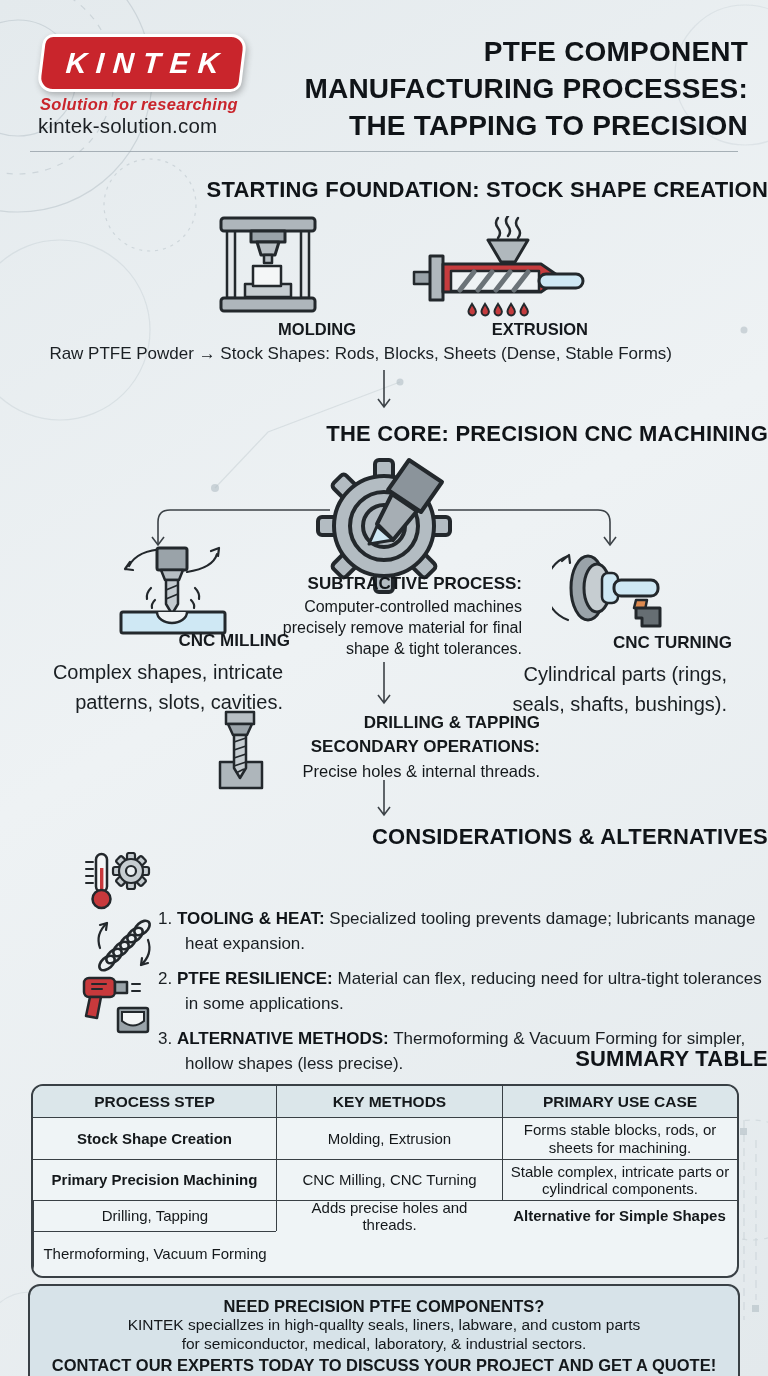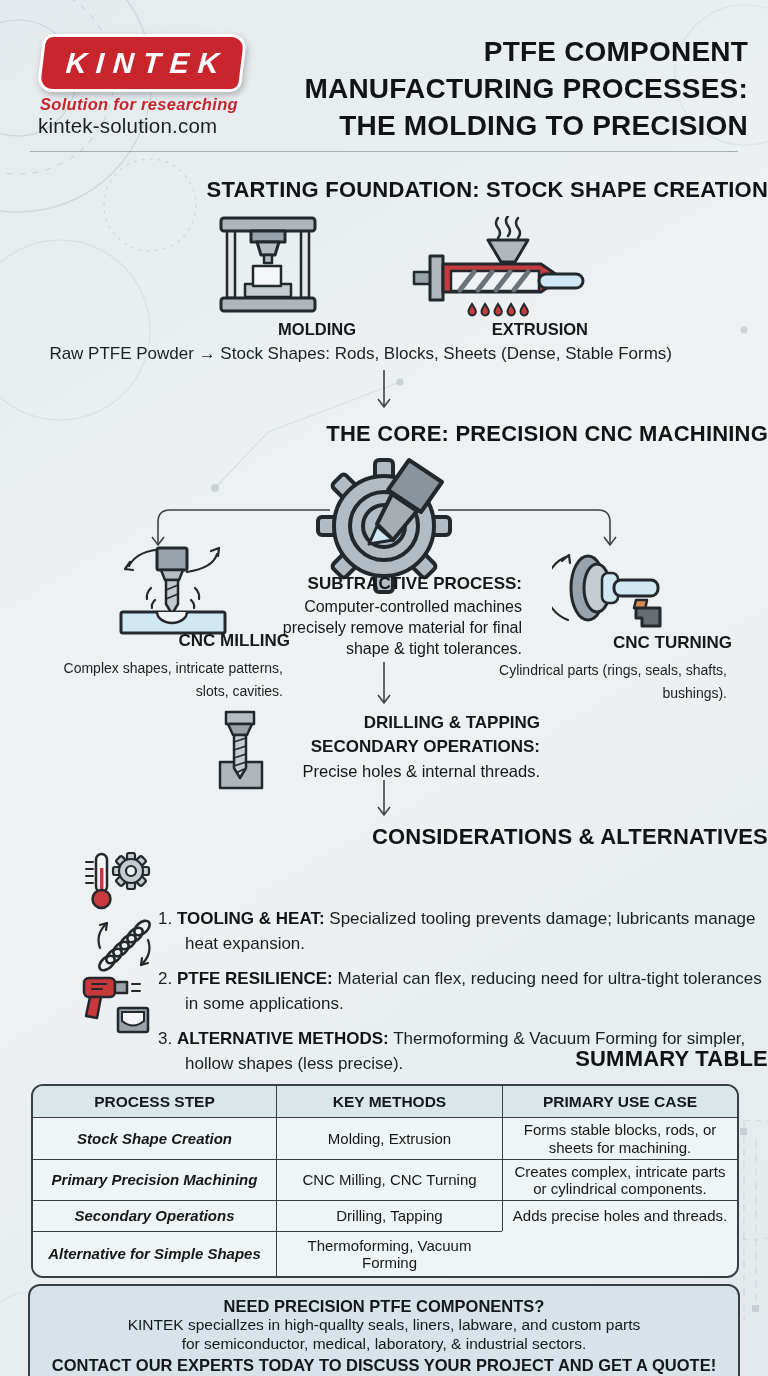--- a/index.html
+++ b/index.html
@@ -18,37 +18,37 @@
              letter-spacing:9px;padding-left:10px;transform:skewX(3deg);}
   .tagline{left:40px;top:95px;font-size:16.5px;font-weight:bold;font-style:italic;
            color:#c9252c;letter-spacing:.3px;z-index:2;}
   .website{left:38px;top:114px;font-size:20.5px;color:#1c2024;letter-spacing:.2px;z-index:2;}
   .main-title{left:278px;top:33px;width:470px;font-size:28px;font-weight:bold;
               line-height:37px;letter-spacing:.2px;color:#101418;z-index:2;}
   .divider{left:30px;top:151px;width:708px;height:1px;background:#9aa5ab;opacity:.85;}
   
   .h1{left:0;width:768px;font-size:22px;font-weight:bold;letter-spacing:.2px;color:#101418;z-index:2;}
   .lbl{font-size:16.5px;font-weight:bold;color:#15191d;z-index:2;}
-  .cap{font-size:14px;line-height:23px;color:#1a1f23;z-index:2;}
+  .cap{font-size:20px;line-height:30px;color:#1a1f23;z-index:2;}
   .body-line{font-size:17px;color:#1a1f23;z-index:2;}
   
   .item-text{left:158px;width:580px;font-size:17px;line-height:25px;color:#1a1f23;
              padding-left:27px;text-indent:-27px;z-index:2;margin-top:48px;}
   .item-text b{color:#101418;}
   
   .tbl-wrap{left:31px;top:1084px;width:704px;border:2px solid #394045;border-radius:12px;
             overflow:hidden;background:#eff4f6;z-index:2;}
   .tbl{display:grid;grid-template-columns:243px 226px 235px;
        grid-template-rows:31px 42px 41px 31px 45px;}
   .cell{display:flex;align-items:center;justify-content:center;text-align:center;
         font-size:15px;line-height:17.5px;padding:1px 6px;box-sizing:border-box;
         border-top:1.5px solid #394045;background:#eff4f6;}
   .cell.c2,.cell.c3{border-left:1.5px solid #394045;}
   .cell.hd{background:#dbe6ea;font-weight:bold;font-size:15.5px;border-top:none;}
-  .cell.step{font-weight:bold;font-style:italic;}
+  .cell.step{font-weight:bold;}
   
   .cta{left:28px;top:1284px;width:712px;height:112px;background:#d7e3e9;
        border:2px solid #394045;border-radius:12px;box-sizing:border-box;
        text-align:center;padding-top:11px;z-index:2;}
   .cta .b1{font-size:16.5px;font-weight:bold;line-height:19px;}
   .cta .r{font-size:15.5px;line-height:18.5px;}
   .cta .b2{font-size:16.5px;font-weight:bold;line-height:20px;margin-top:2px;}
   svg{display:block;}
 </style>
 </head>
@@ -80,21 +80,21 @@
 
   <div class="abs logo-box">
     <span class="logo-text">KINTEK</span>
   </div>
   <div class="abs tagline">Solution for researching</div>
   <div class="abs website">kintek-solution.com</div>
 
   <div class="abs main-title ctr">
     <div>PTFE COMPONENT</div>
     <div>MANUFACTURING PROCESSES:</div>
-    <div>THE MOLDING TO PRECISION</div>
+    <div>THE TAPPING TO PRECISION</div>
   </div>
   <div class="abs divider"></div>
 
   <div class="abs h1 ctr" style="top:177px;">STARTING FOUNDATION: STOCK SHAPE CREATION</div>
 
   <svg class="abs" style="left:215px;top:216px;z-index:2;" width="106" height="97" viewBox="0 0 106 97">
     <g stroke="#23282c" stroke-width="3" stroke-linejoin="round">
       <rect x="12" y="14" width="8" height="68" fill="#e3e7ea" stroke-width="2.5"></rect>
       <rect x="86" y="14" width="8" height="68" fill="#e3e7ea" stroke-width="2.5"></rect>
       <rect x="6" y="2" width="94" height="13" rx="3" fill="#aeb6bb"></rect>
@@ -324,23 +324,22 @@
       <div class="cell hd c1">PROCESS STEP</div>
       <div class="cell hd c2">KEY METHODS</div>
       <div class="cell hd c3">PRIMARY USE CASE</div>
 
       <div class="cell step c1">Stock Shape Creation</div>
       <div class="cell c2">Molding, Extrusion</div>
       <div class="cell c3">Forms stable blocks, rods, or sheets for machining.</div>
 
       <div class="cell step c1">Primary Precision Machining</div>
       <div class="cell c2">CNC Milling, CNC Turning</div>
-      <div class="cell c3">Creates complex, intricate parts or cylindrical components.</div>
-
-      <div class="cell step c1">Secondary Operations</div>
+      <div class="cell c3">Stable complex, intricate parts or cylindrical components.</div>
+
       <div class="cell c2">Drilling, Tapping</div>
       <div class="cell c3">Adds precise holes and threads.</div>
 
       <div class="cell step c1">Alternative for Simple Shapes</div>
       <div class="cell c2">Thermoforming, Vacuum Forming</div>
     </div>
   </div>
 
   <div class="abs cta">
     <div class="b1">NEED PRECISION PTFE COMPONENTS?</div>

